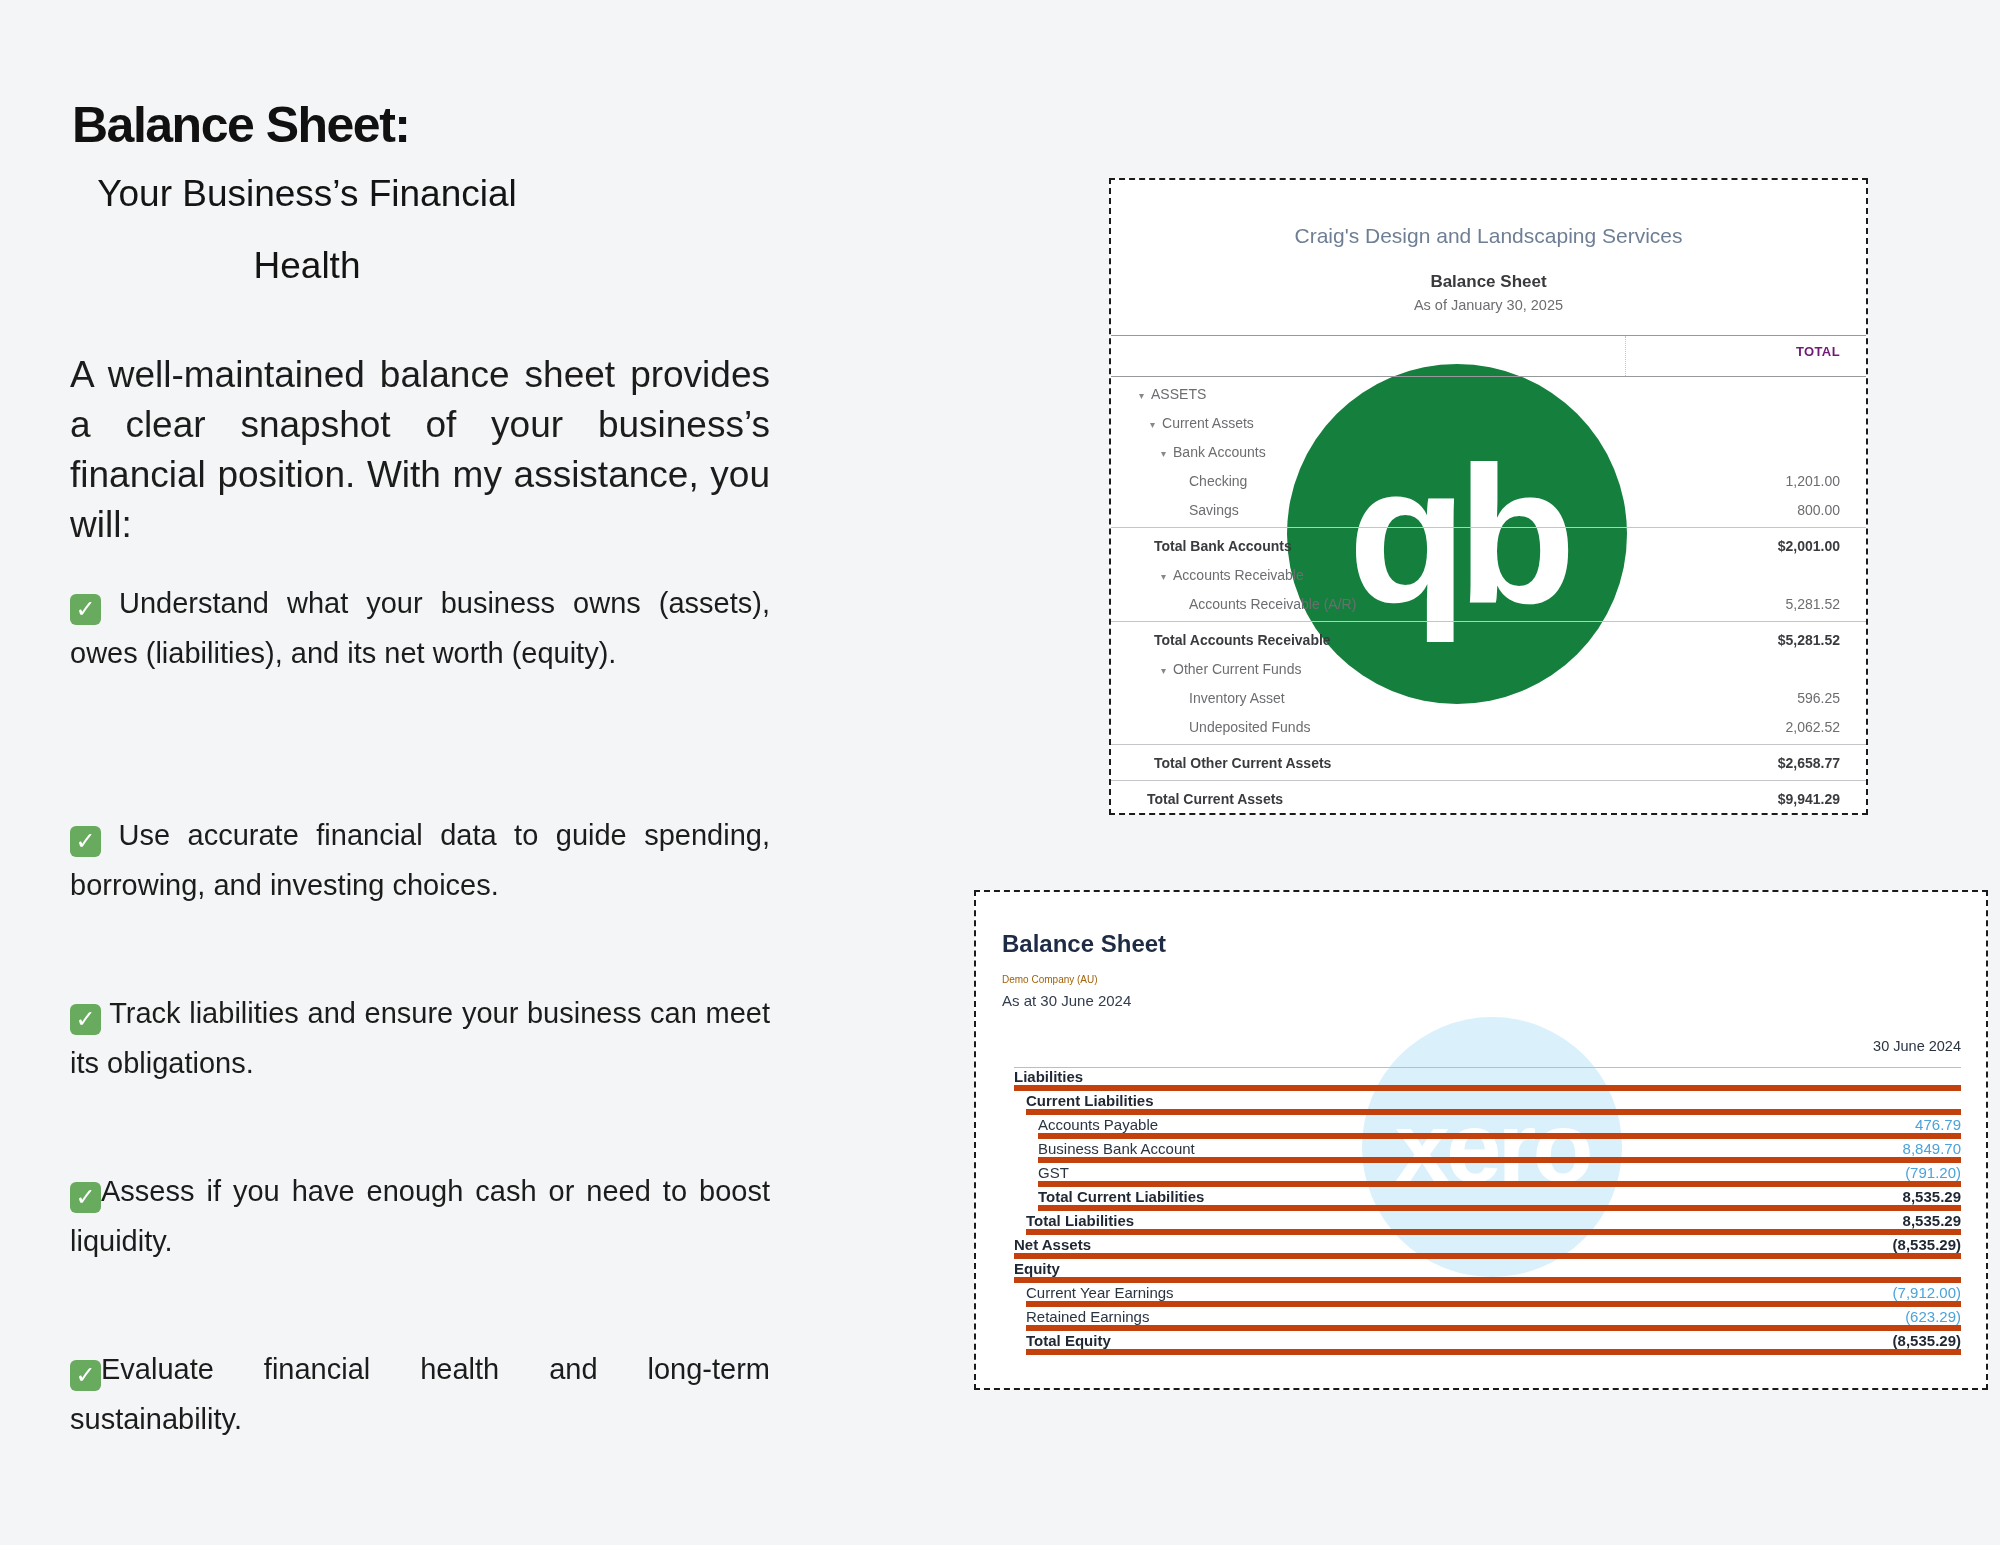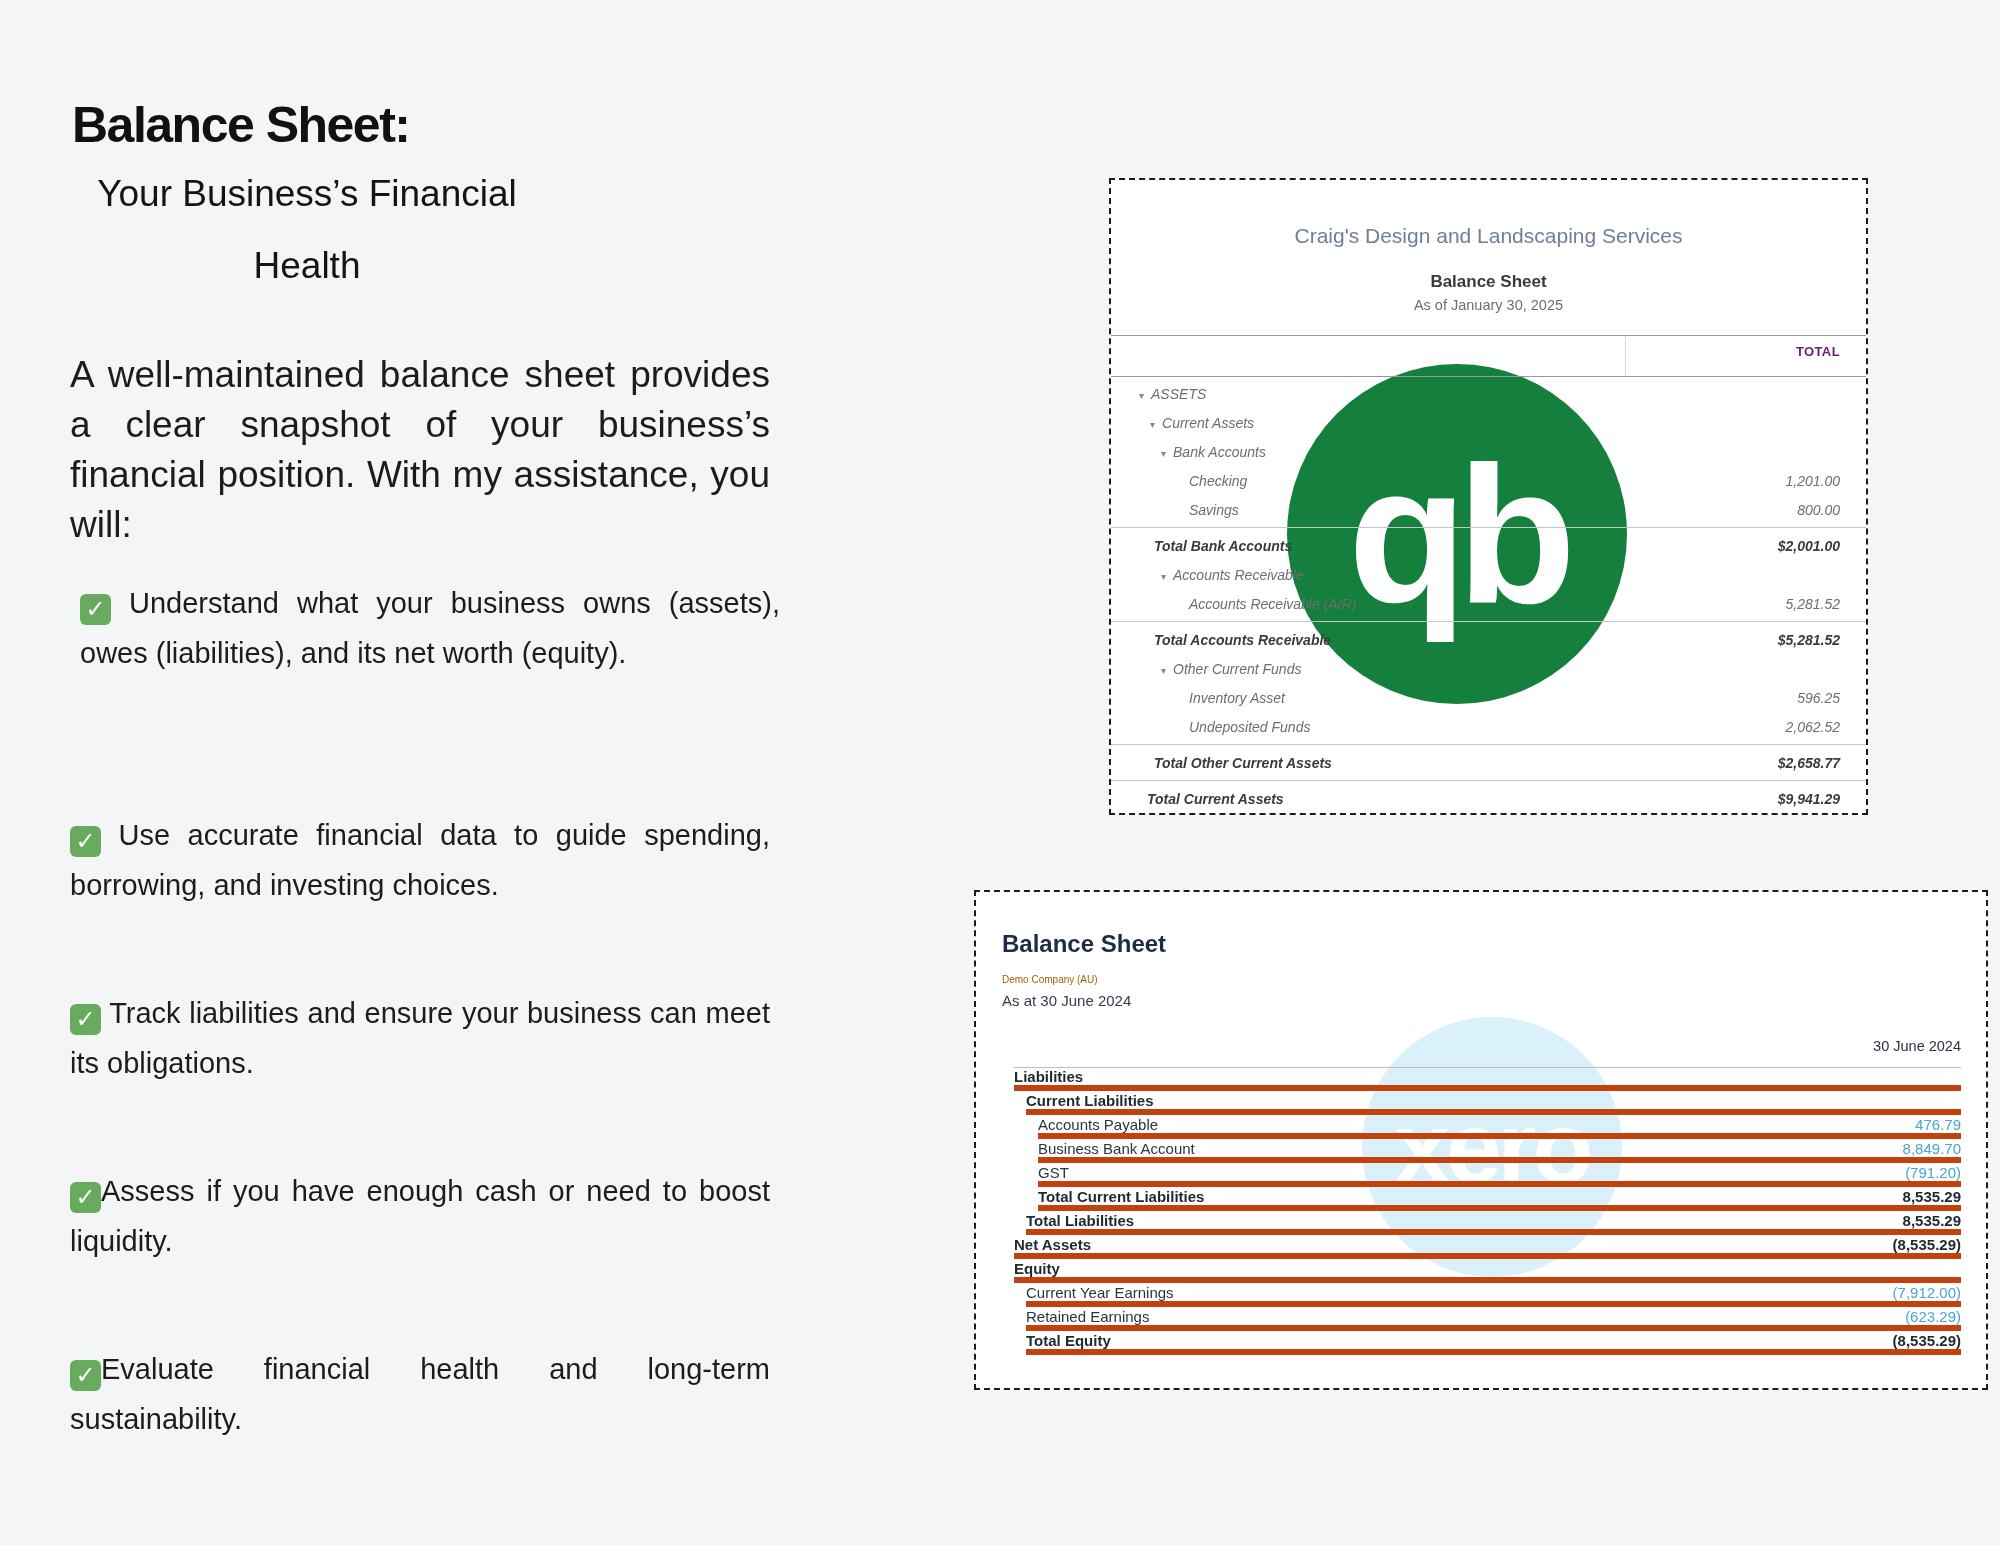--- a/index.html
+++ b/index.html
@@ -22,21 +22,21 @@
     font-size:37px; line-height:72px; text-align:center; color:#141414;
   }
   .intro {
     position:absolute; left:70px; top:350px; width:700px;
     font-size:37px; line-height:50px; text-align:justify; color:#1c1c1c;
   }
   .bullet {
     position:absolute; left:70px; width:700px;
     font-size:29px; line-height:50px; text-align:justify; color:#1c1c1c;
   }
-  .bullet:nth-of-type(1){ top:578px;margin-left:10px; }
+  .bullet:nth-of-type(1){ top:578px; }
   .bullet:nth-of-type(2){ top:810px; }
   .bullet:nth-of-type(3){ top:988px; }
   .bullet:nth-of-type(4){ top:1166px; }
   .bullet:nth-of-type(5){ top:1344px; }
   .check {
     display:inline-block; width:31px; height:31px; border-radius:6px;
     background:#68aa5e; color:#fff; text-align:center; vertical-align:-4px;
     font-size:24px; line-height:31px; font-weight:bold;
     font-family:"DejaVu Sans",sans-serif;
   }
@@ -63,21 +63,21 @@
                 position:relative; z-index:2; }
   .qb-date    { margin-top:5px;  text-align:center; font-size:14.5px; color:#6d6e71;
                 position:relative; z-index:2; }
   .qb-rule-a { position:absolute; left:0; right:0; top:155px; border-top:1px solid #96989b; z-index:2; }
   .qb-rule-b { position:absolute; left:0; right:0; top:196px; border-top:1px solid #96989b; z-index:2; }
   .qb-colsep { position:absolute; left:514px; top:156px; height:40px; border-left:1px dotted #c6c6c6; z-index:2; }
   .qb-total-header {
     position:absolute; top:164px; right:26px; font-size:13px; font-weight:bold;
     letter-spacing:.4px; color:#701a75; z-index:2;
   }
-  #qb-rows { top:196px; padding:3px 0 0 0;font-style:italic; }
+  #qb-rows { top:196px; padding:3px 0 0 0; }
   .qrow { display:flex; justify-content:space-between; align-items:center;
           height:29px; font-size:14px; color:#6c6d70; padding-right:26px; }
   .qrow.bold { font-weight:bold; color:#3a3b3f; }
   .qrow .arw { font-size:10px; color:#87888b; margin-right:7px; }
   .qrow.lvl0 { padding-left:28px; }
   .qrow.lvl1 { padding-left:39px; }
   .qrow.lvl2 { padding-left:50px; }
   .qrow.lvl3 { padding-left:78px; }
   .qrow.lvl4 { padding-left:43px; }
   .qrow.lvl5 { padding-left:36px; }

